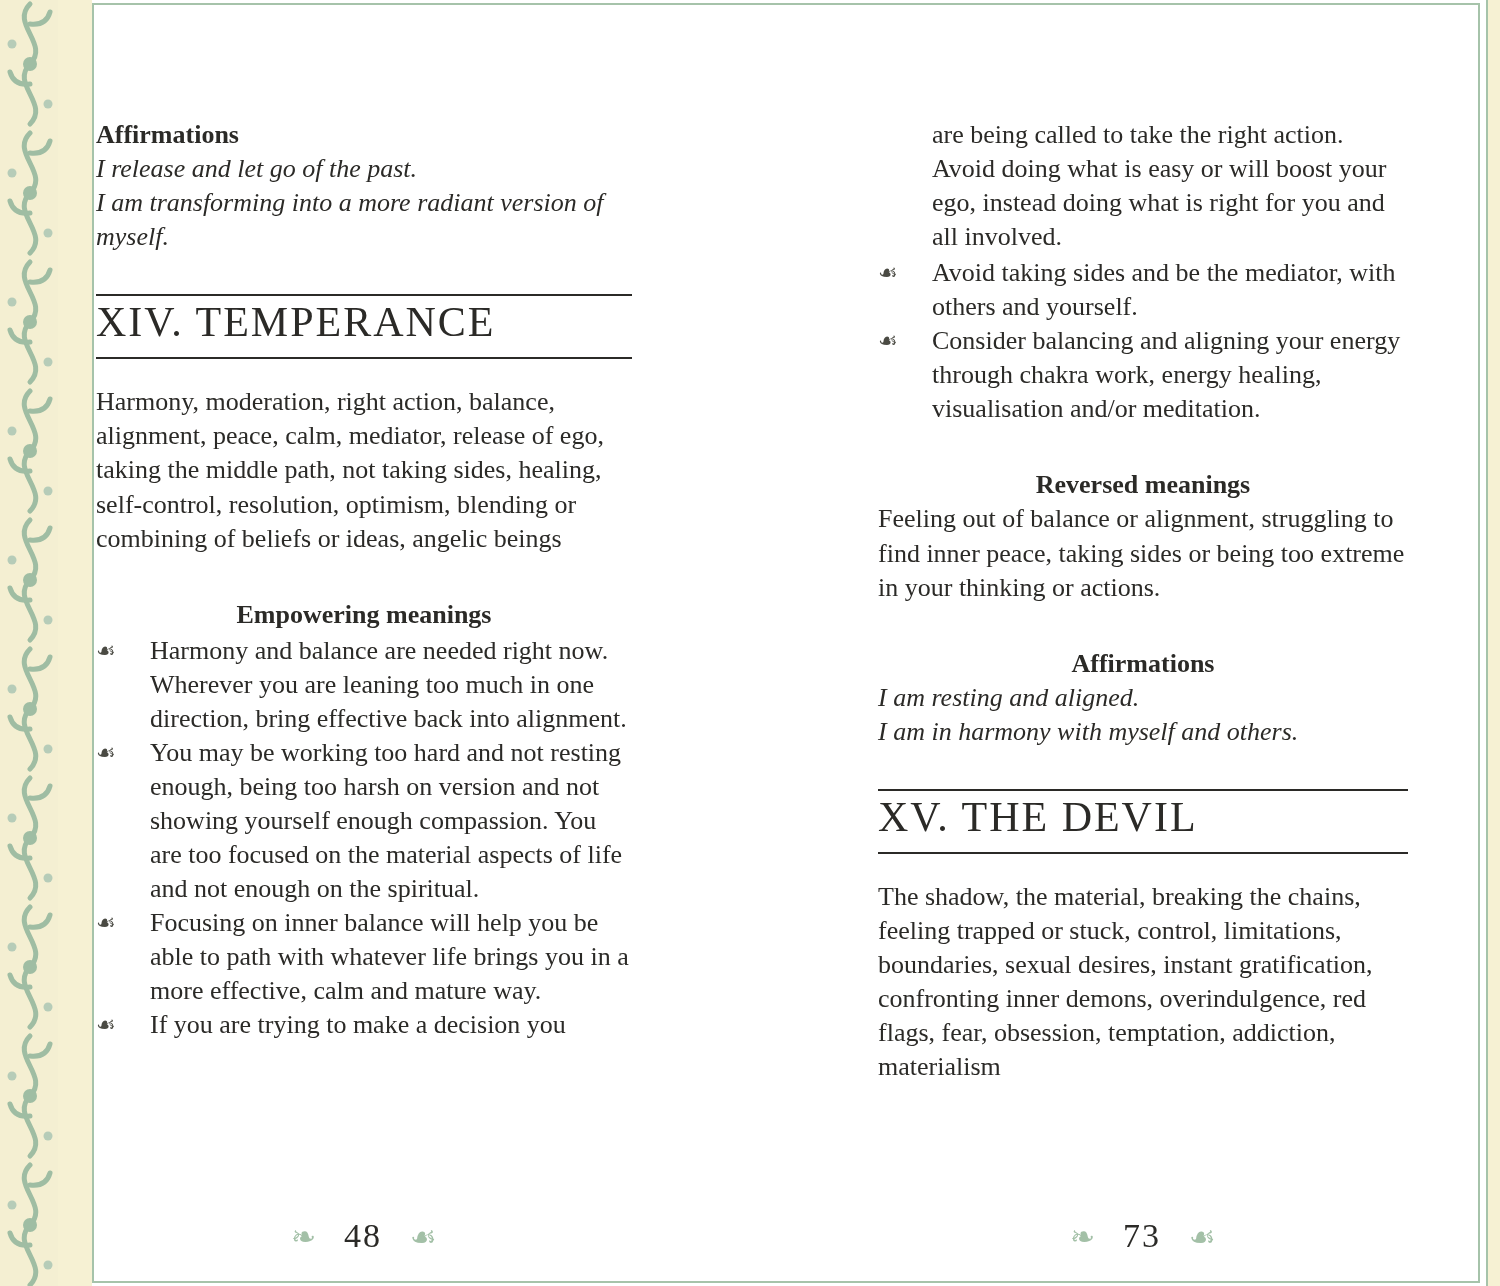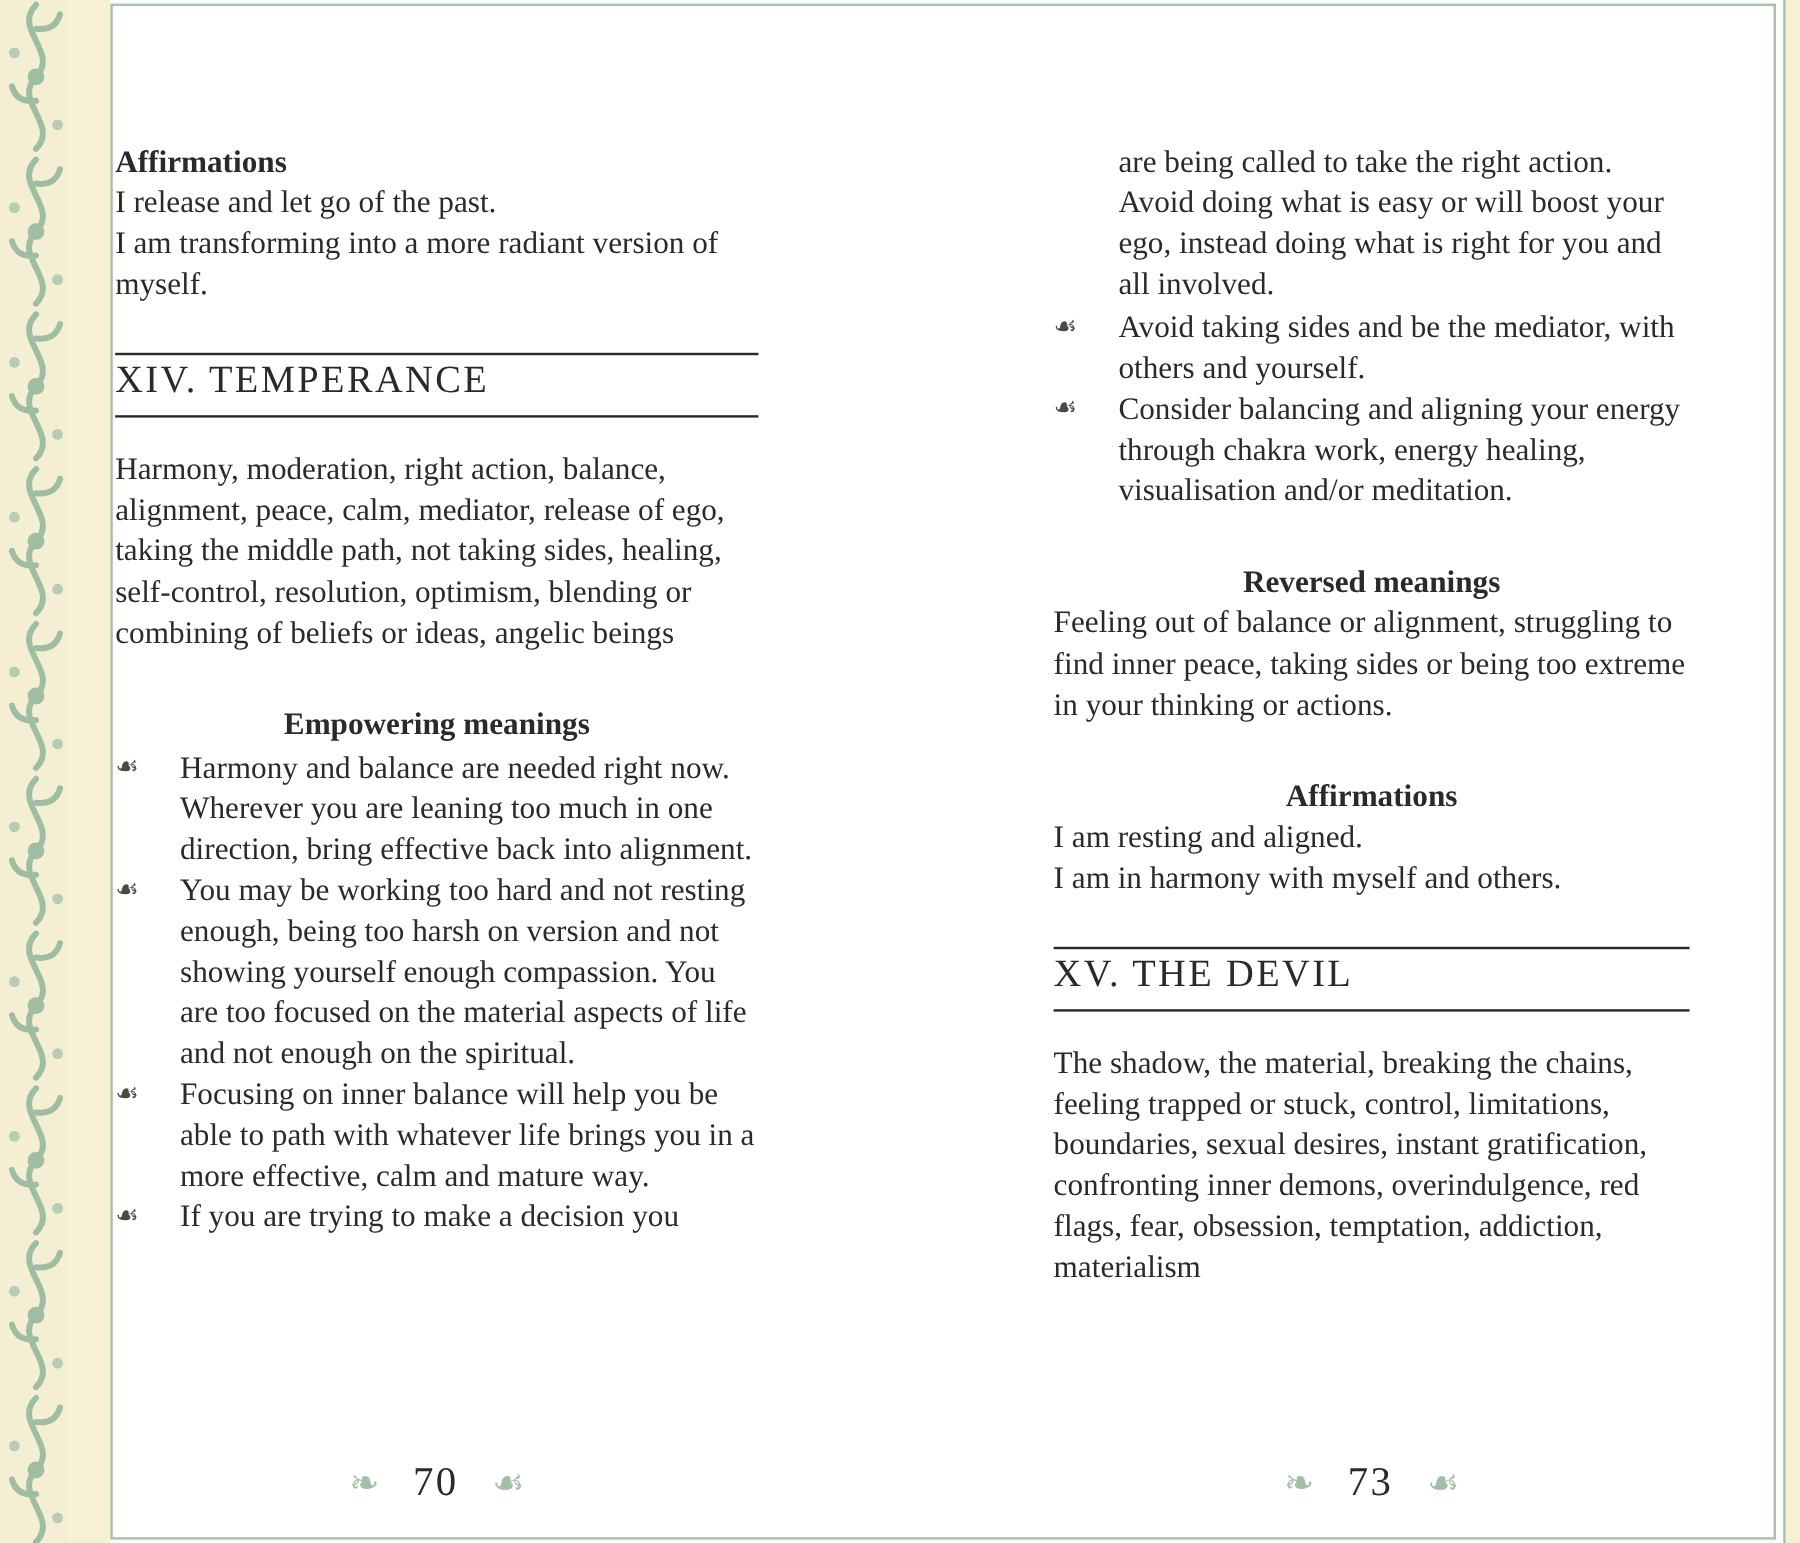--- a/index.html
+++ b/index.html
@@ -17,30 +17,30 @@
   .band-left  { position: absolute; left: 58px; top: 0; width: 34px; height: 1286px; background: #f6f1d3; }
   .frame      { position: absolute; left: 92px; right: 20px; top: 3px; bottom: 3px; border: 2px solid #a6c3aa; }
   .band-right { position: absolute; right: 0; top: 0; width: 14px; height: 1286px; background: #f6f1d3; border-left: 2px solid #a6c3aa; }
 
   
   .col { position: absolute; top: 118px; font-size: 26px; line-height: 1.31; }
   .col-left  { left: 96px;  width: 536px; }
   .col-right { left: 878px; width: 530px; }
 
   .head { font-weight: bold; }
-  .aff  { }
+  .aff  { font-style: italic; }
   .sect { margin-top: 42px; text-align: center; }
 
   .title-block {
     border-top: 2px solid #2b2a27;
     border-bottom: 2px solid #2b2a27;
     margin-top: 40px;
     margin-bottom: 26px;
     padding: 3px 0 12px;
-    font-size: 32px;
+    font-size: 42px;
     line-height: 1.1;
     letter-spacing: 2px;
   }
 
   .list { margin-top: 2px; }
   .li { display: flex; }
   .li .bullet {
     flex: 0 0 54px; width: 54px;
     font-family: "DejaVu Sans", "Liberation Sans", sans-serif;
     font-size: 22px; color: #4a4a43; padding-top: 3px;
@@ -147,21 +147,21 @@
   <div class="aff">I am resting and aligned.</div>
   <div class="aff">I am in harmony with myself and others.</div>
 
   <div class="title-block">XV. THE DEVIL</div>
 
   <div class="keywords">The shadow, the material, breaking the chains, feeling trapped or stuck, control, limitations, boundaries, sexual desires, instant gratification, confronting inner demons, overindulgence, red flags, fear, obsession, temptation, addiction, materialism</div>
 </div>
 
 <div class="footer footer-left">
   <span class="orn">❧</span>
-  <span class="num">70</span>
+  <span class="num">48</span>
   <span class="orn">☙</span>
 </div>
 
 <div class="footer footer-right">
   <span class="orn">❧</span>
   <span class="num">73</span>
   <span class="orn">☙</span>
 </div>
 
 </body></html>

